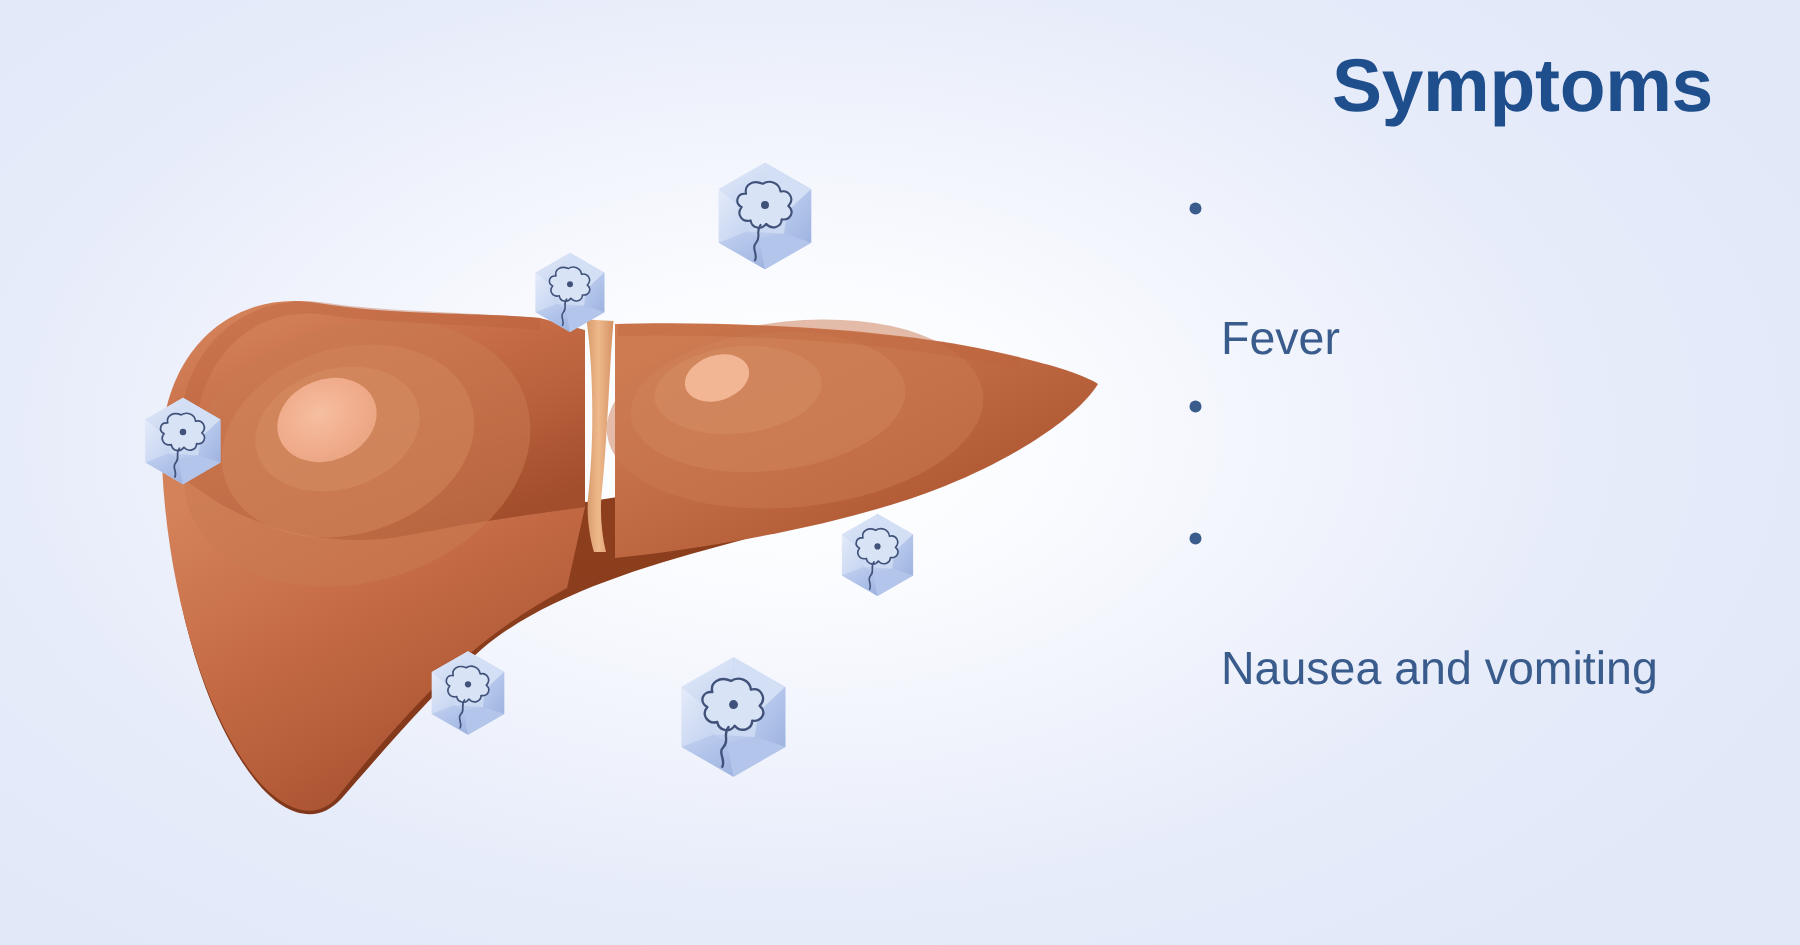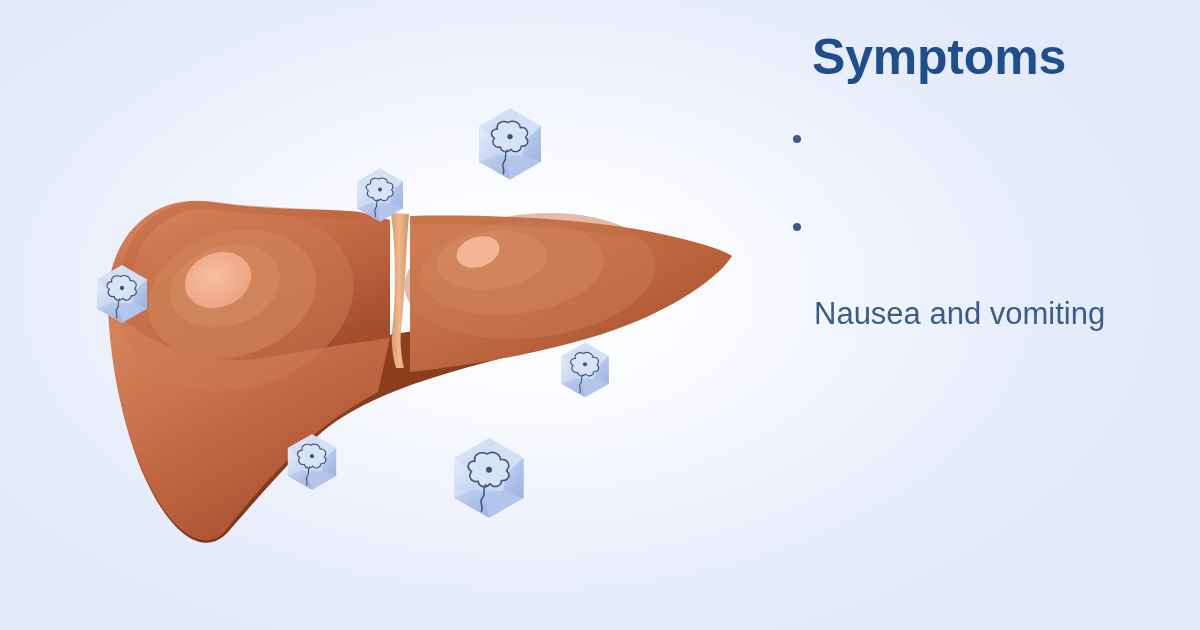--- a/index.html
+++ b/index.html
@@ -38,21 +38,21 @@
     left: 760px;
     top: 0;
     width: 440px;
     height: 630px;
   }
   #panel-title {
     position: absolute;
     left: 52px;
     top: 30px;
     width: 330px;
-    text-align: left;
+    text-align: right;
     font-size: 50px;
     font-weight: bold;
     color: #1f4e8c;
     letter-spacing: -0.2px;
     line-height: 1.1;
   }
   #symptom-list {
     position: absolute;
     left: 26px;
     top: 116px;
@@ -243,20 +243,24 @@
         <use href="#virus"></use>
       </g>
     </svg>
   </div>
 
   <div id="symptoms-panel">
     <div id="panel-title">Symptoms</div>
     <ul id="symptom-list">
       <li class="symptom-item">
         <span class="bullet"></span>
+        <span>Fever</span>
+      </li>
+      <li class="symptom-item">
+        <span class="bullet"></span>
       </li>
       <li class="symptom-item">
         <span class="bullet"></span>
         <span>Nausea and vomiting</span>
       </li>
 
     </ul>
   </div>
 
 </div>

